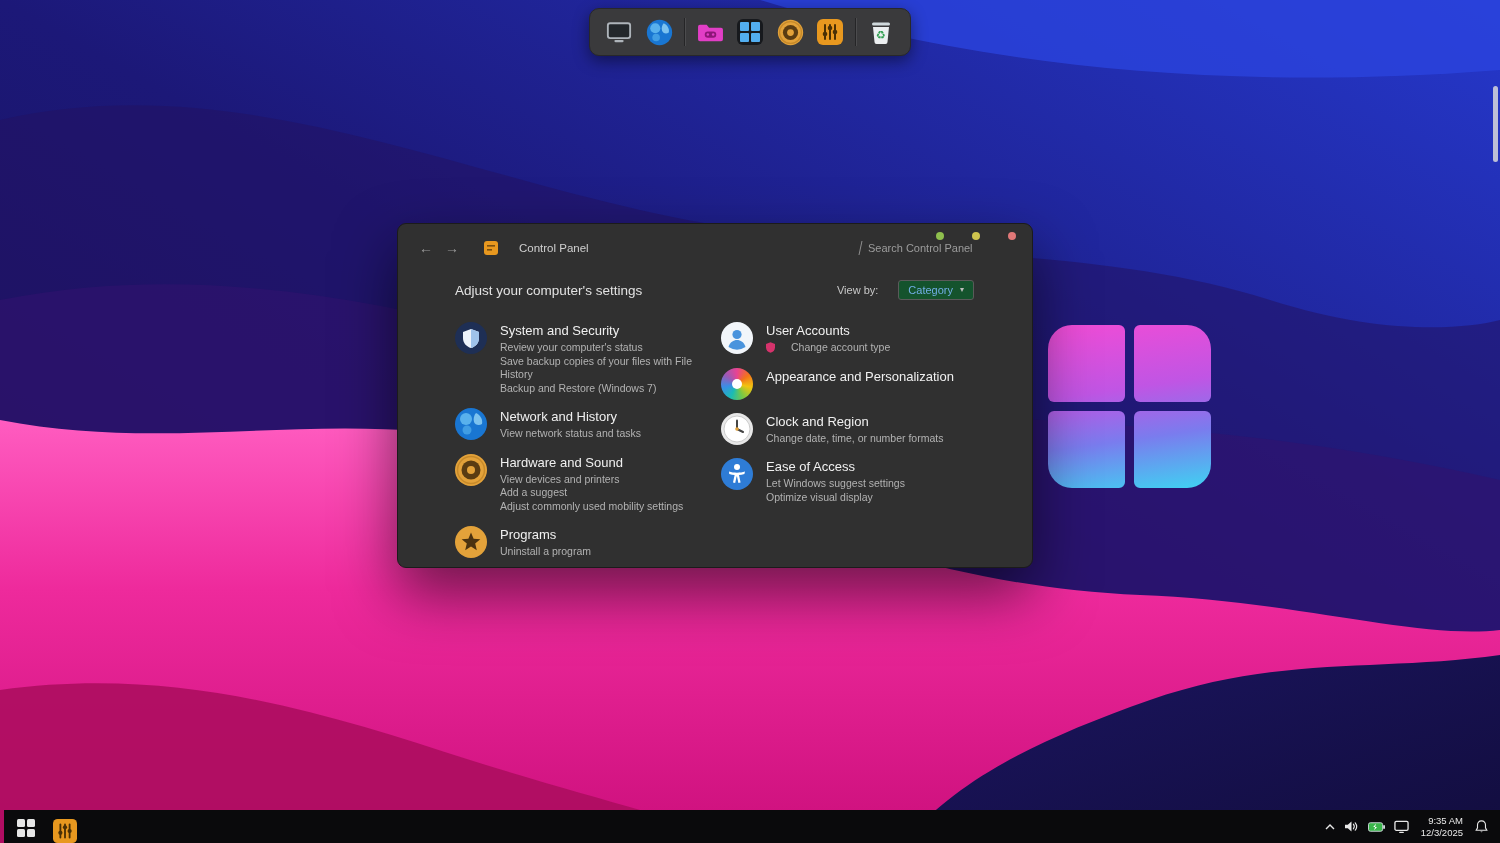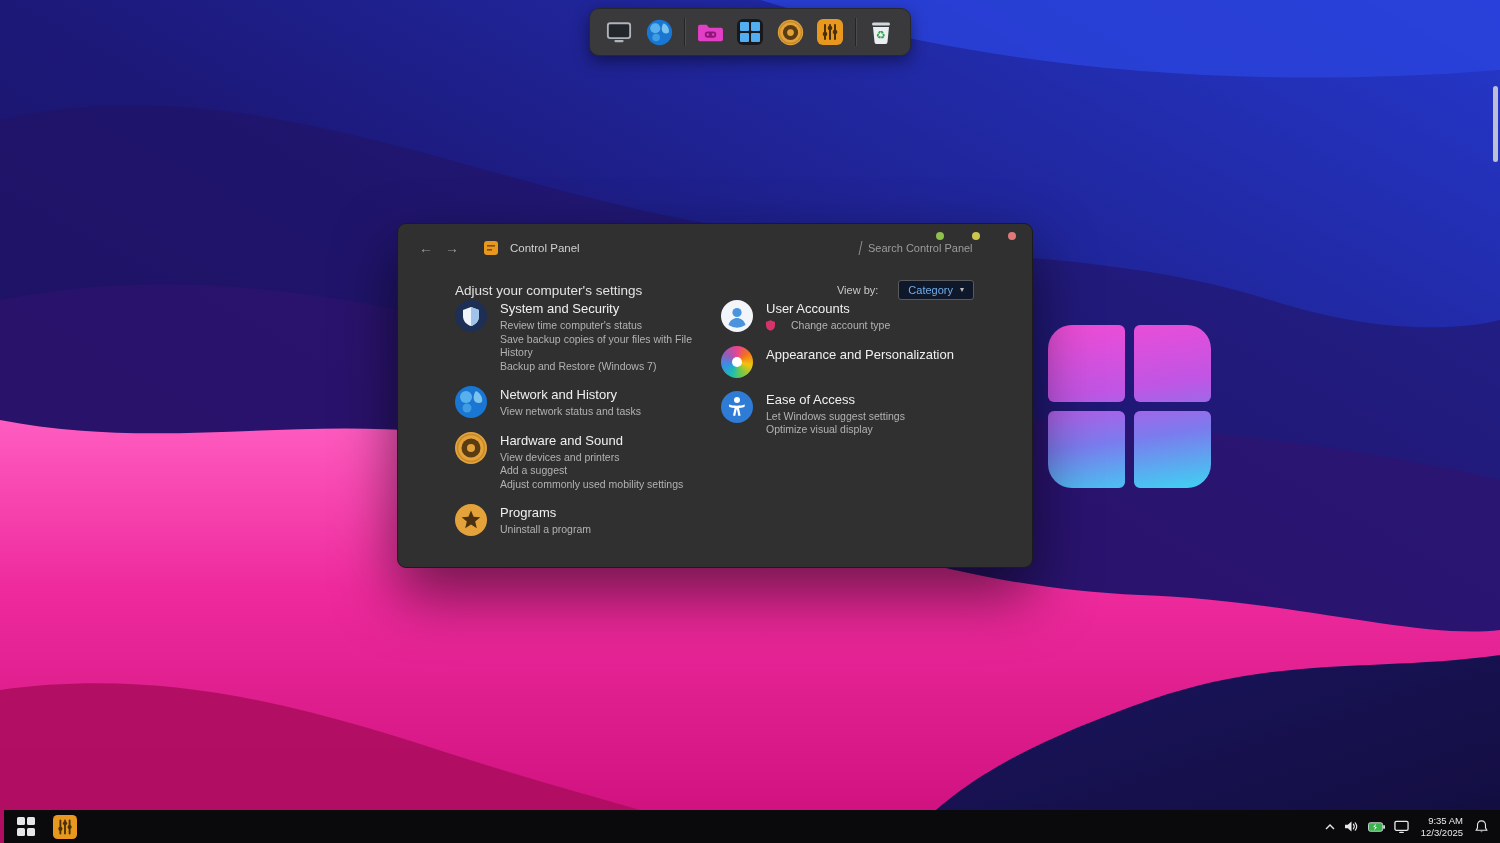--- a/index.html
+++ b/index.html
@@ -39,51 +39,51 @@
     display:flex;flex-direction:column;box-sizing:border-box}
   .titlebar{height:24px;display:flex;align-items:center;justify-content:flex-end;gap:28px;
     padding:8px 16px 0;box-sizing:border-box}
   .dot{width:8px;height:8px;border-radius:50%;cursor:pointer}
   .dot.green{background:#8fbf4d}
   .dot.yellow{background:#cfc44e}
   .dot.red{background:#e07878}
   .toolbar{height:34px;display:flex;align-items:center;padding:0 20px;gap:10px}
   .nav-arrow{color:#9a9a9a;font-size:14px;width:16px;text-align:center;cursor:pointer;user-select:none}
   .cp-win-icon{display:flex;margin-left:14px}
-  .win-title{color:#cfcfcf;font-size:11.5px;margin-left:2px}
+  .win-title{color:#cfcfcf;font-size:11.5px;margin-left:11px}
   .searchbox{margin-left:auto;display:flex;align-items:center;gap:7px;width:152px;cursor:text}
   .search-caret{width:1px;height:14px;background:#8e8e8e;transform:skewX(-12deg)}
   .search-text{color:#9c9c9c;font-size:11px;white-space:nowrap}
 
   .content{flex:1;padding:24px 58px 22px 57px;box-sizing:border-box}
-  .content-header{display:flex;align-items:center;justify-content:space-between;}
+  .content-header{display:flex;align-items:center;justify-content:space-between;margin-bottom:22px}
   .heading{color:#e2e2e2;font-size:13.5px;font-weight:400}
   .viewby{display:flex;align-items:center;gap:20px}
   .viewby-label{color:#c8c8c8;font-size:11px}
-  .viewby-btn{display:flex;align-items:center;gap:7px;background:#0f172a;border:1px solid #5a5a5a;
+  .viewby-btn{display:flex;align-items:center;gap:7px;background:#14532d;border:1px solid #5a5a5a;
     border-radius:3px;padding:3px 9px;cursor:pointer}
   .viewby-value{color:#72aee6;font-size:11px}
   .viewby-caret{color:#bcbcbc;font-size:8px;line-height:8px}
 
   .columns{display:flex}
   .col-left{width:266px;flex:0 0 266px}
   .col-right{flex:1}
   .cat{display:flex;gap:13px;margin-bottom:13px;align-items:flex-start}
   .cat-icon{width:32px;height:32px;flex:0 0 32px;cursor:pointer;display:block}
   .cat-icon svg{display:block}
   .cat-title{color:#f0f0f0;font-size:13px;line-height:17px;cursor:pointer;margin-bottom:2px}
   .cat-link{color:#b2b2b2;font-size:10.5px;line-height:13.5px;cursor:pointer}
   .cat-link.with-shield{display:flex;align-items:center;gap:16px}
   .pinwheel-glyph{width:32px;height:32px;border-radius:50%;position:relative;
     background:conic-gradient(#e84393,#f3721c,#f1c40f,#7ac943,#1abcb4,#3a8ee6,#9b59b6,#e84393)}
   .pinwheel-glyph::after{content:"";position:absolute;inset:11px;border-radius:50%;background:#ffffff}
 
   
   .taskbar{position:absolute;left:4px;right:0;bottom:0;height:33px;background:#0a0a0c;
-    display:flex;align-items:center;padding:8px 12px;gap:16px;box-sizing:border-box}
+    display:flex;padding:8px 12px;gap:16px;box-sizing:border-box}
   .start-btn{width:20px;height:20px;display:grid;grid-template-columns:8px 8px;
     grid-template-rows:8px 8px;gap:2.5px;cursor:pointer;align-content:center;justify-content:center}
   .start-btn span{background:#e6e6e6;border-radius:1.5px}
   .task-app{width:25px;height:25px;cursor:pointer;display:flex;align-items:center;justify-content:center}
   .tray{margin-left:auto;display:flex;align-items:center;gap:9px}
   .tray-icon{display:flex;align-items:center;justify-content:center;cursor:pointer}
   .tray-clock{text-align:right;color:#e8e8e8;font-size:9.5px;line-height:11.5px;margin:0 3px;cursor:default}
 </style>
 </head>
 <body>
@@ -233,21 +233,21 @@
           <div class="cat">
             <span class="cat-icon">
               <svg width="32" height="32" viewBox="0 0 32 32">
                 <circle cx="16" cy="16" r="16" fill="#1e2f55"></circle>
                 <path d="M16 7l8 3v6c0 5.2-3.4 8.6-8 10-4.6-1.4-8-4.8-8-10v-6z" fill="#eef4fb"></path>
                 <path d="M16 7l8 3v6c0 5.2-3.4 8.6-8 10z" fill="#9fc3ea"></path>
               </svg>
             </span>
             <div class="cat-text">
               <div class="cat-title">System and Security</div>
-              <div class="cat-link">Review time computer's status</div>
+              <div class="cat-link">Review your computer's status</div>
               <div class="cat-link">Save backup copies of your files with File History</div>
               <div class="cat-link">Backup and Restore (Windows 7)</div>
             </div>
           </div>
 
           <div class="cat">
             <span class="cat-icon">
               <svg width="32" height="32" viewBox="0 0 32 32">
                 <circle cx="16" cy="16" r="16" fill="#1976d2"></circle>
                 <circle cx="11" cy="11" r="6" fill="#5fb8f0" opacity="0.9"></circle>
@@ -316,20 +316,35 @@
 
           <div class="cat">
             <span class="cat-icon">
               <span class="pinwheel-glyph" style="display:block"></span>
             </span>
             <div class="cat-text">
               <div class="cat-title">Appearance and Personalization</div>
             </div>
           </div>
 
+          <div class="cat">
+            <span class="cat-icon">
+              <svg width="32" height="32" viewBox="0 0 32 32">
+                <circle cx="16" cy="16" r="16" fill="#e8e8e8"></circle>
+                <circle cx="16" cy="16" r="13" fill="#ffffff" stroke="#cccccc"></circle>
+                <line x1="16" y1="16" x2="16" y2="7.5" stroke="#444444" stroke-width="2" stroke-linecap="round"></line>
+                <line x1="16" y1="16" x2="22" y2="19" stroke="#444444" stroke-width="2" stroke-linecap="round"></line>
+                <circle cx="16" cy="16" r="1.8" fill="#e3a23a"></circle>
+              </svg>
+            </span>
+            <div class="cat-text">
+              <div class="cat-title">Clock and Region</div>
+              <div class="cat-link">Change date, time, or number formats</div>
+            </div>
+          </div>
 
           <div class="cat">
             <span class="cat-icon">
               <svg width="32" height="32" viewBox="0 0 32 32">
                 <circle cx="16" cy="16" r="16" fill="#2e7cd6"></circle>
                 <circle cx="16" cy="9" r="3" fill="#ffffff"></circle>
                 <path d="M8 13.5c2.5.8 5 1.2 8 1.2s5.5-.4 8-1.2l-.6 2.4c-2 .6-3.8 1-5.4 1.1l1.6 7.5-2.2.6-1.4-6.5h-.4l-1.4 6.5-2.2-.6 1.6-7.5c-1.6-.1-3.4-.5-5.4-1.1z" fill="#ffffff"></path>
               </svg>
             </span>
             <div class="cat-text">

